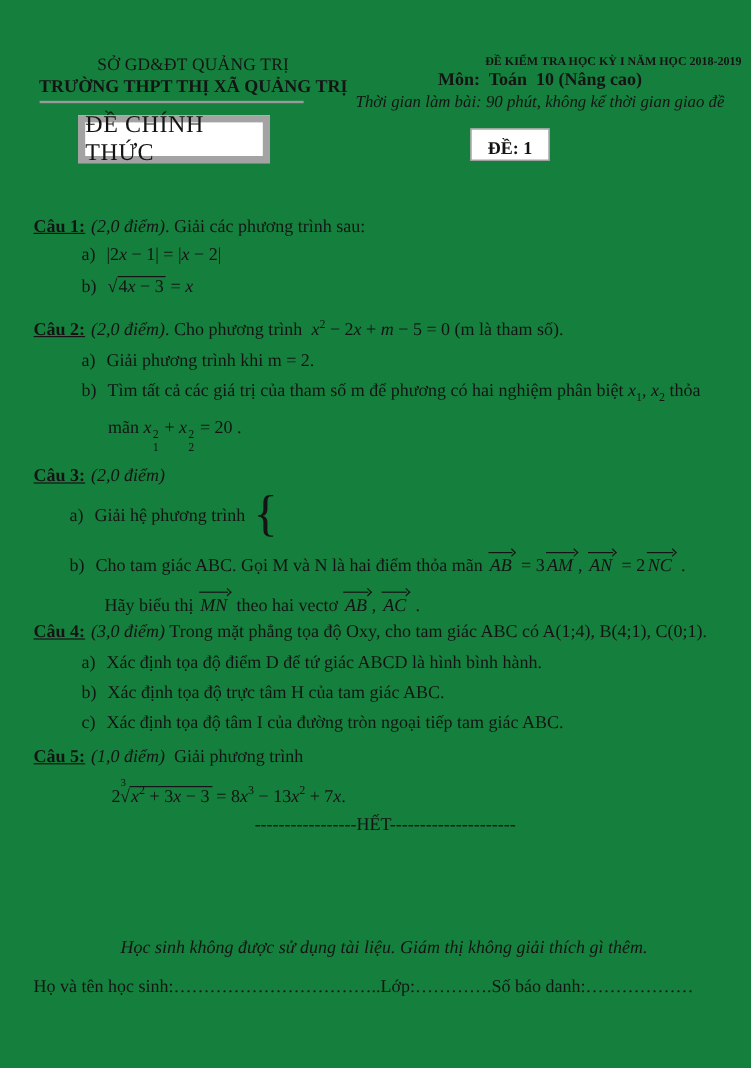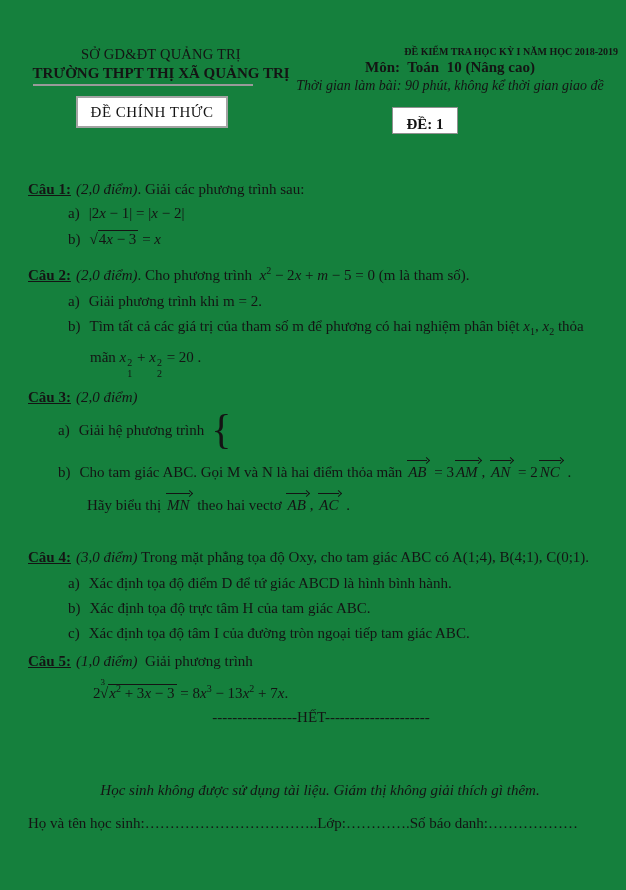--- a/index.html
+++ b/index.html
@@ -7,23 +7,23 @@
     position:relative;width:626px;height:890px;background:#15803d;
     font-family:"Liberation Serif","DejaVu Serif",serif;color:#141414;
     overflow:hidden;margin:0 auto;padding-left:48px;
   }
   
   .hdr-left{position:absolute;left:26px;top:46px;width:270px;text-align:center;}
   .dept{font-size:14.5px;letter-spacing:.2px;white-space:nowrap;}
   .school{font-size:15px;font-weight:bold;white-space:nowrap;margin-top:2px;}
   .school-underline{position:absolute;left:7px;top:38px;width:220px;border-top:2px solid #9a9a9a;}
   .official-box{
-    position:absolute;left:76px;top:96px;width:148px;height:28px;
-    border:2px solid #a3a3a3;display:flex;align-items:center;justify-content:center;
-    font-size:15px;letter-spacing:.5px;background:#fff;
+    position:absolute;left:65px;top:96px;width:148px;height:28px;
+    border:6px solid #a3a3a3;display:flex;align-items:center;justify-content:center;
+    font-size:20px;letter-spacing:.5px;background:#fff;
   }
   .hdr-right{position:absolute;left:282px;top:46px;width:336px;text-align:center;}
   .exam-title{font-size:10px;font-weight:bold;white-space:nowrap;text-align:right;}
   .subject{font-size:15px;font-weight:bold;margin-top:2px;white-space:nowrap;}
   .duration{font-size:14px;font-style:italic;margin-top:2px;white-space:nowrap;}
   .code-box{
     position:absolute;left:392px;top:107px;min-width:56px;height:25px;padding:0 4px;
     border:1.5px solid #909090;display:flex;align-items:flex-end;justify-content:center;
     font-size:15px;font-weight:bold;background:#fff;
   }
@@ -119,21 +119,21 @@
         <span class="brace">{</span>
       </span>
     </div>
     <div class="row" style="margin-top:10px">
       <span class="plabel q3">b)</span><span>Cho tam giác ABC. Gọi M và N là hai điểm thỏa mãn <span class="vec">AB</span> = 3<span class="vec">AM</span>, <span class="vec">AN</span> = 2<span class="vec">NC</span> .</span>
     </div>
     <div class="row" style="margin-top:10px;margin-left:59px">
       <span>Hãy biểu thị <span class="vec">MN</span> theo hai vectơ <span class="vec">AB</span>, <span class="vec">AC</span> .</span>
     </div>
 
-    <div class="row" style="margin-top:32px">
+    <div class="row" style="margin-top:2px">
       <span class="qlabel">Câu 4:</span><span class="qpts">(3,0 điểm)</span><span> Trong mặt phẳng tọa độ Oxy, cho tam giác ABC có A(1;4), B(4;1), C(0;1).</span>
     </div>
     <div class="row" style="margin-top:6px">
       <span class="plabel">a)</span><span>Xác định tọa độ điểm D để tứ giác ABCD là hình bình hành.</span>
     </div>
     <div class="row" style="margin-top:5px">
       <span class="plabel">b)</span><span>Xác định tọa độ trực tâm H của tam giác ABC.</span>
     </div>
     <div class="row" style="margin-top:5px">
       <span class="plabel">c)</span><span>Xác định tọa độ tâm I của đường tròn ngoại tiếp tam giác ABC.</span>

